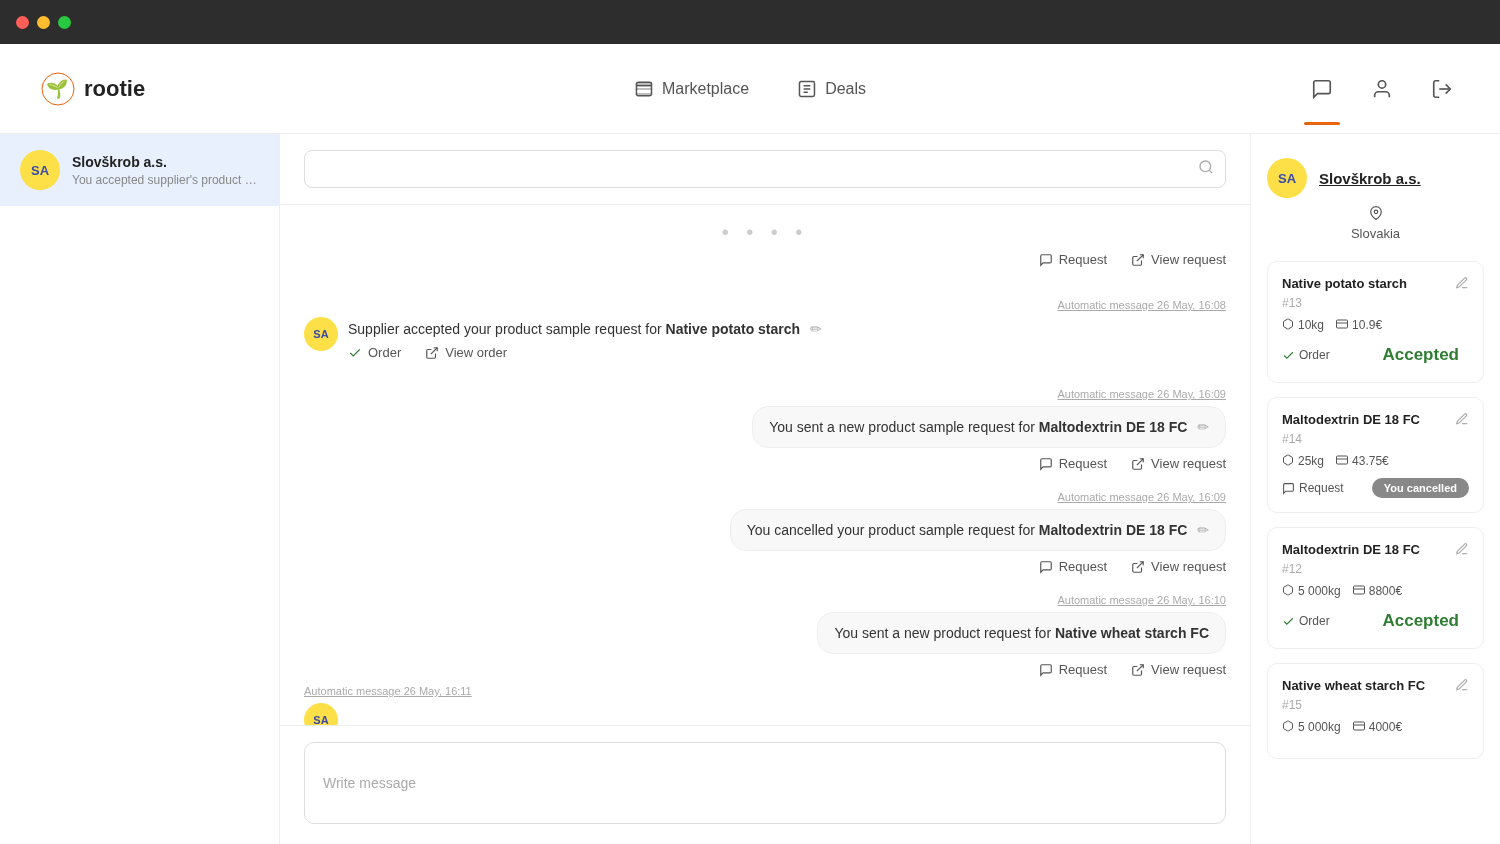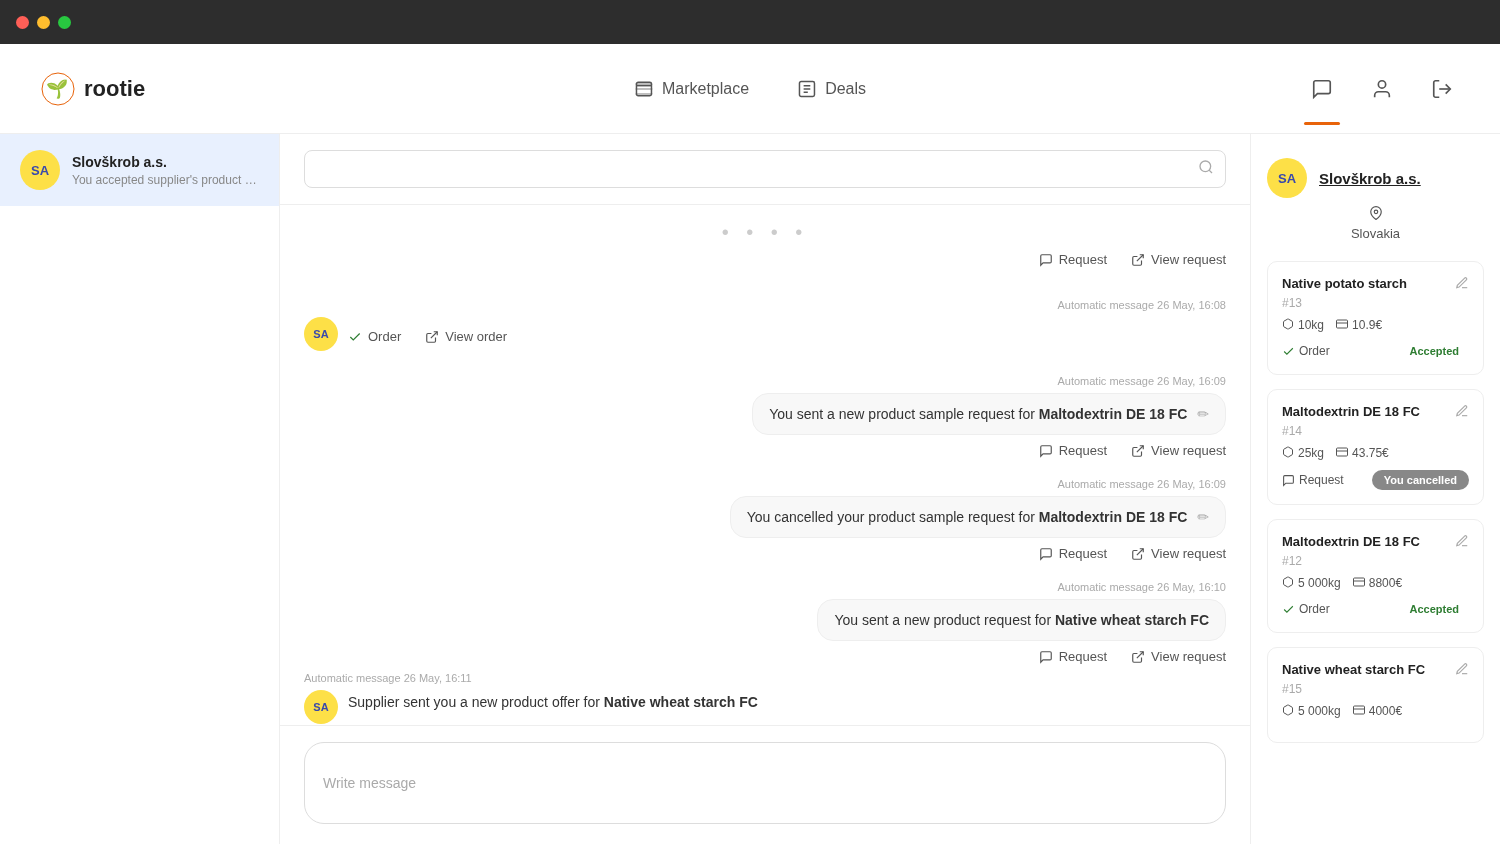--- a/index.html
+++ b/index.html
@@ -179,20 +179,21 @@
 
     
     .auto-message-row {
       text-align: right;
       margin-bottom: 4px;
       margin-top: 12px;
     }
     .auto-message-label {
       font-size: 11px;
       color: #aaa;
+      text-decoration: underline;
     }
 
     
     .sent-message {
       display: flex;
       flex-direction: column;
       align-items: flex-end;
       margin-bottom: 4px;
     }
     .sent-bubble {
@@ -327,21 +328,21 @@
       align-items: center;
     }
     .product-action-label {
       font-size: 12px;
       color: #555;
       display: flex;
       align-items: center;
       gap: 4px;
     }
     .status-badge {
-      font-size: 11px;
+      font-size: 17px;
       font-weight: 600;
       padding: 3px 10px;
       border-radius: 12px;
     }
     .status-accepted { color: #2e7d32; background: transparent; }
     .status-cancelled { color: #fff; background: #888; border-radius: 14px; padding: 4px 12px; font-size: 11px; }
 
     
     .dots-row {
       text-align: center;
@@ -465,20 +466,24 @@
         </div>
       </div>
 
       <div class="auto-message-row">
         <span class="auto-message-label">Automatic message 26 May, 16:08</span>
       </div>
 
       <div class="received-message">
         <div class="avatar" style="width:34px;height:34px;font-size:11px;flex-shrink:0;">SA</div>
         <div class="received-bubble">
+          <div class="received-bubble-text">
+            Supplier accepted your product sample request for <strong>Native potato starch</strong>
+            <span class="inline-edit-icon">✏</span>
+          </div>
           <div class="received-actions">
             <button class="action-btn">
               <svg width="14" height="14" viewBox="0 0 24 24" fill="none" stroke="#2e7d32" stroke-width="2">
                   <polyline points="20,6 9,17 4,12"></polyline>
                 </svg>
               <span>Order</span>
             </button>
             <button class="action-btn">
               <svg width="14" height="14" viewBox="0 0 24 24" fill="none" stroke="#555" stroke-width="2">
                   <path d="M18 13v6a2 2 0 0 1-2 2H5a2 2 0 0 1-2-2V8a2 2 0 0 1 2-2h6"></path>
@@ -570,32 +575,26 @@
           </button>
         </div>
       </div>
 
       <div style="text-align:left; margin-bottom:4px; margin-top:0;">
         <span class="auto-message-label">Automatic message 26 May, 16:11</span>
       </div>
 
       <div class="received-message">
         <div class="avatar" style="width:34px;height:34px;font-size:11px;flex-shrink:0;">SA</div>
-        <div class="received-bubble">
-          <div class="received-bubble-text">
-            Supplier sent you a new product offer for <strong>Native wheat starch FC</strong>
-          </div>
-
-        </div>
       </div>
 
     </div>
 
     <div class="chat-input-area">
-      <div style="border:1px solid #ddd; border-radius:20px; padding:32px 18px; min-height:64px; color:#aaa; font-size:14px; cursor:text;">
+      <div style="border:1px solid #ddd; border-radius:10px; padding:32px 18px; min-height:64px; color:#aaa; font-size:14px; cursor:text;">
         <span>Write message</span>
       </div>
     </div>
   </div>
 
   <div class="right-panel">
 
     <div class="supplier-header">
       <div class="avatar">SA</div>
       <span class="supplier-name">Slovškrob a.s.</span>

